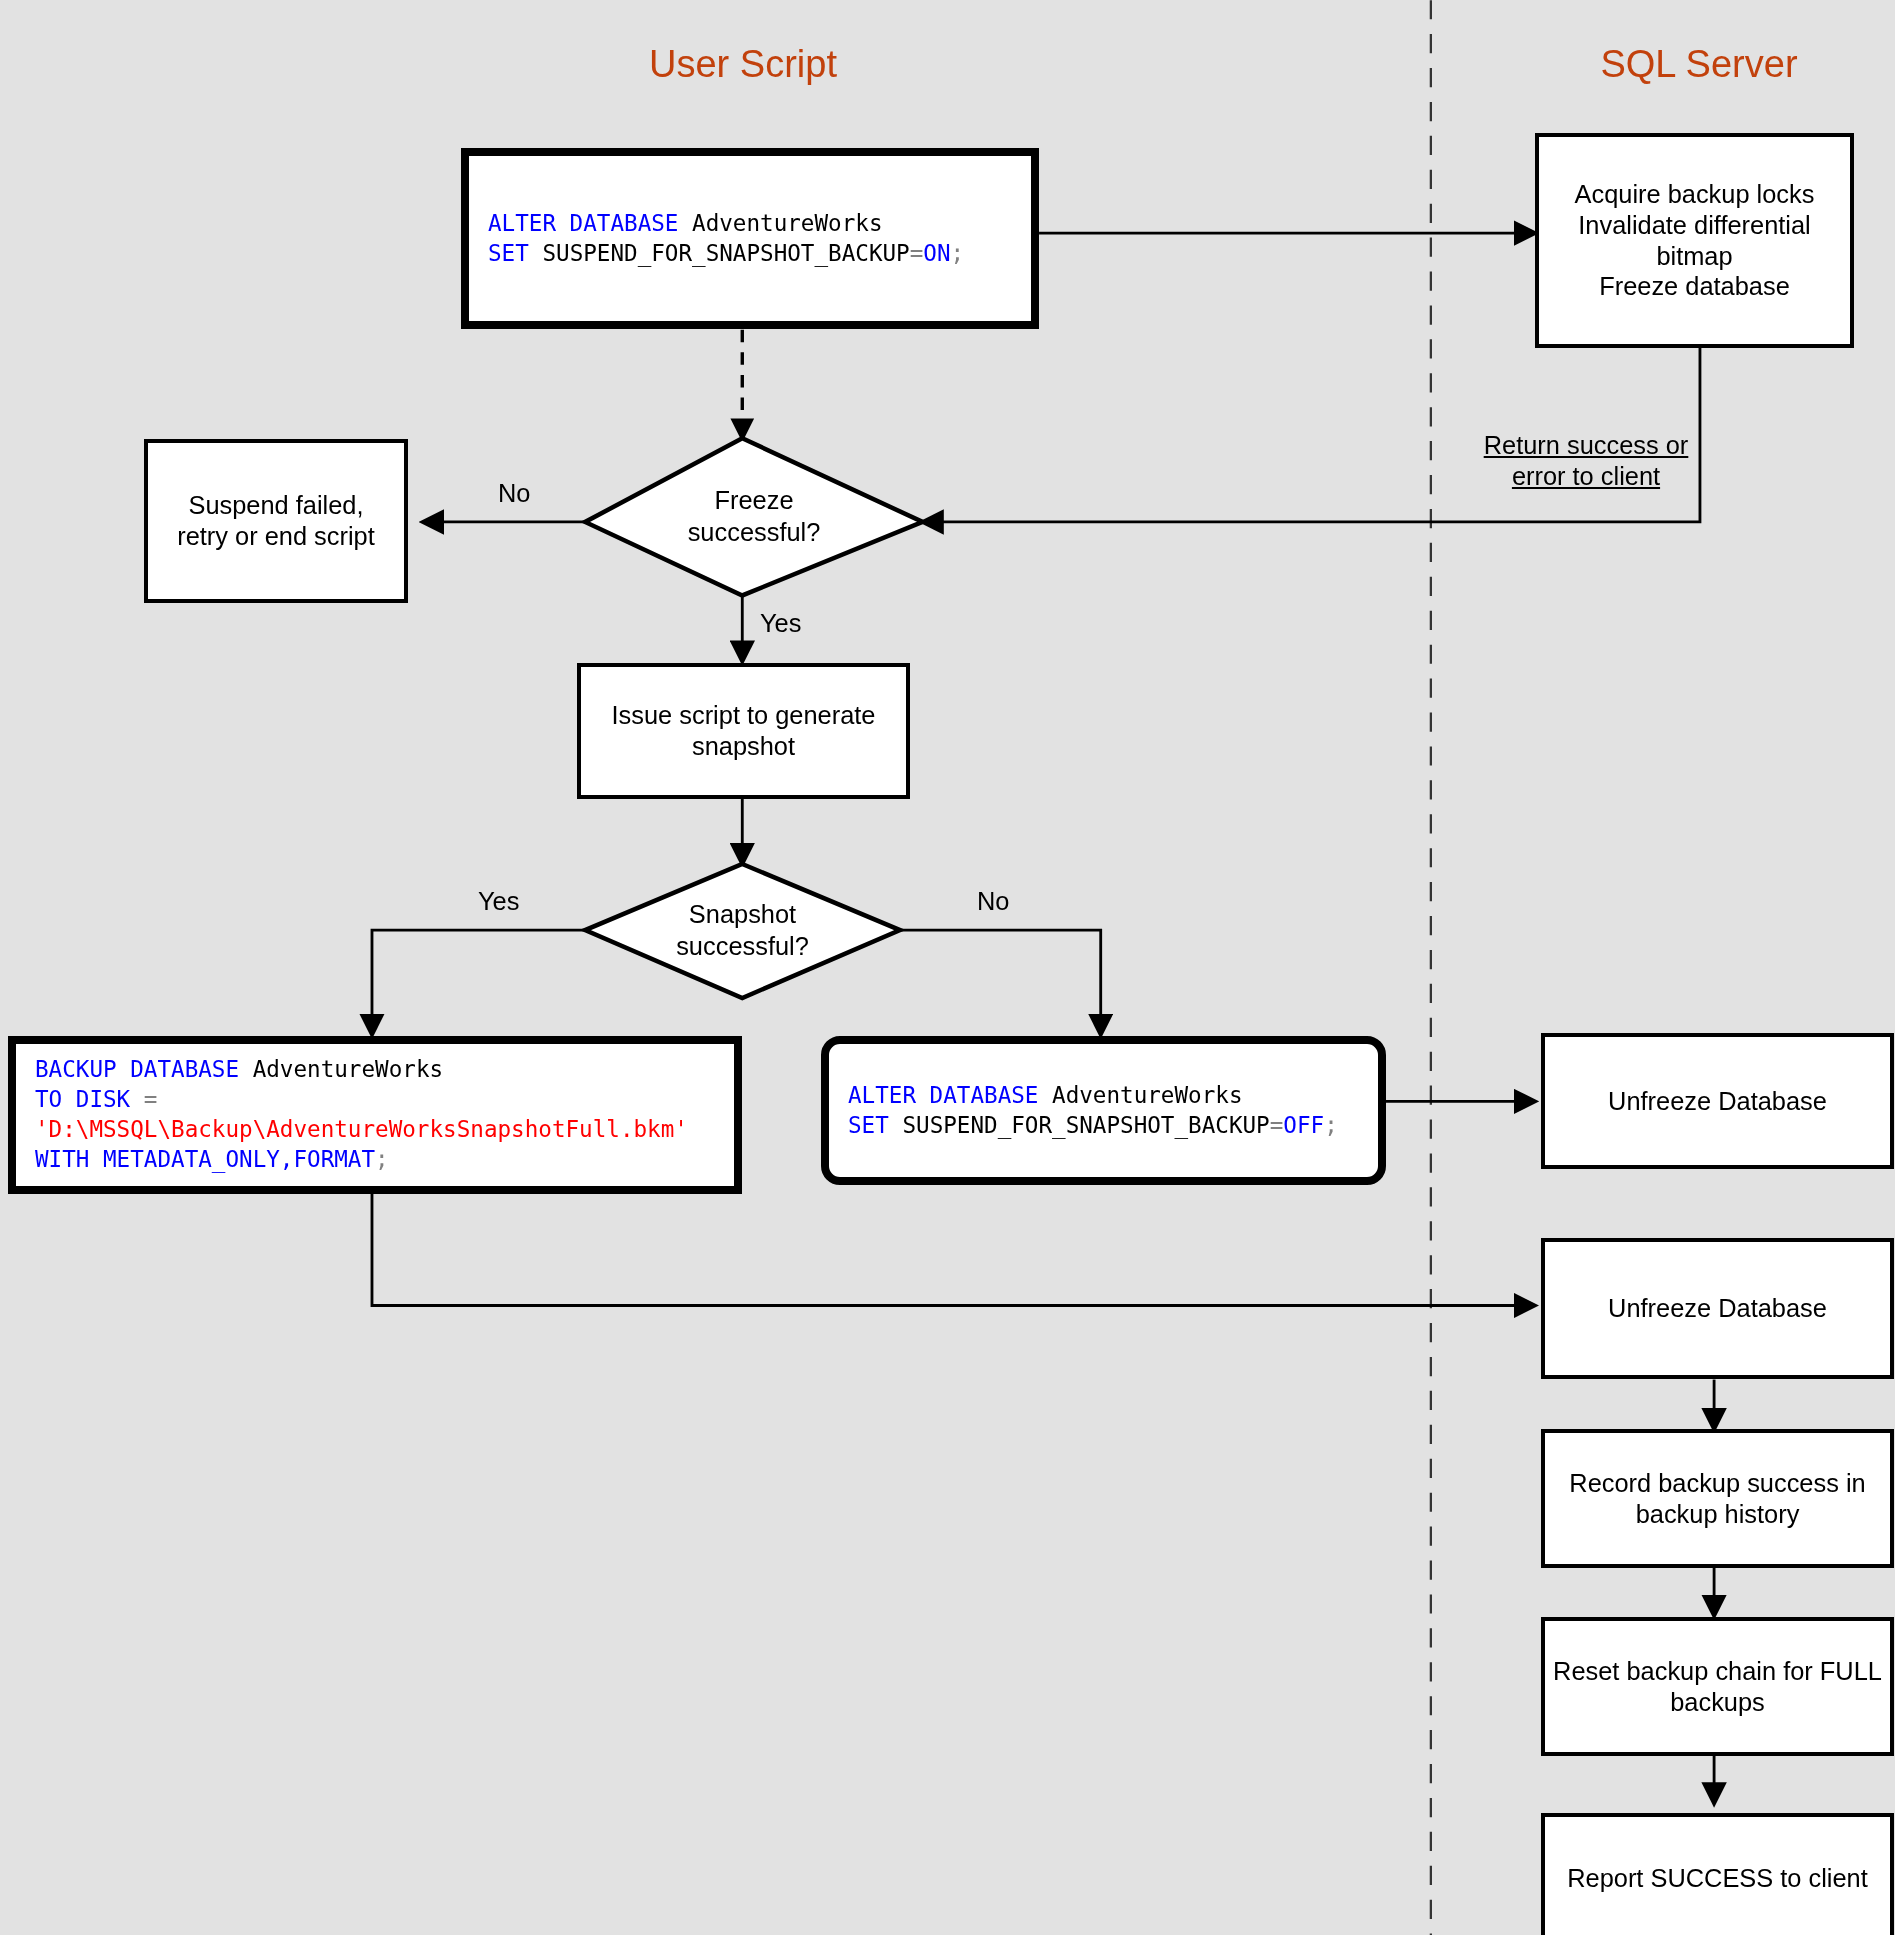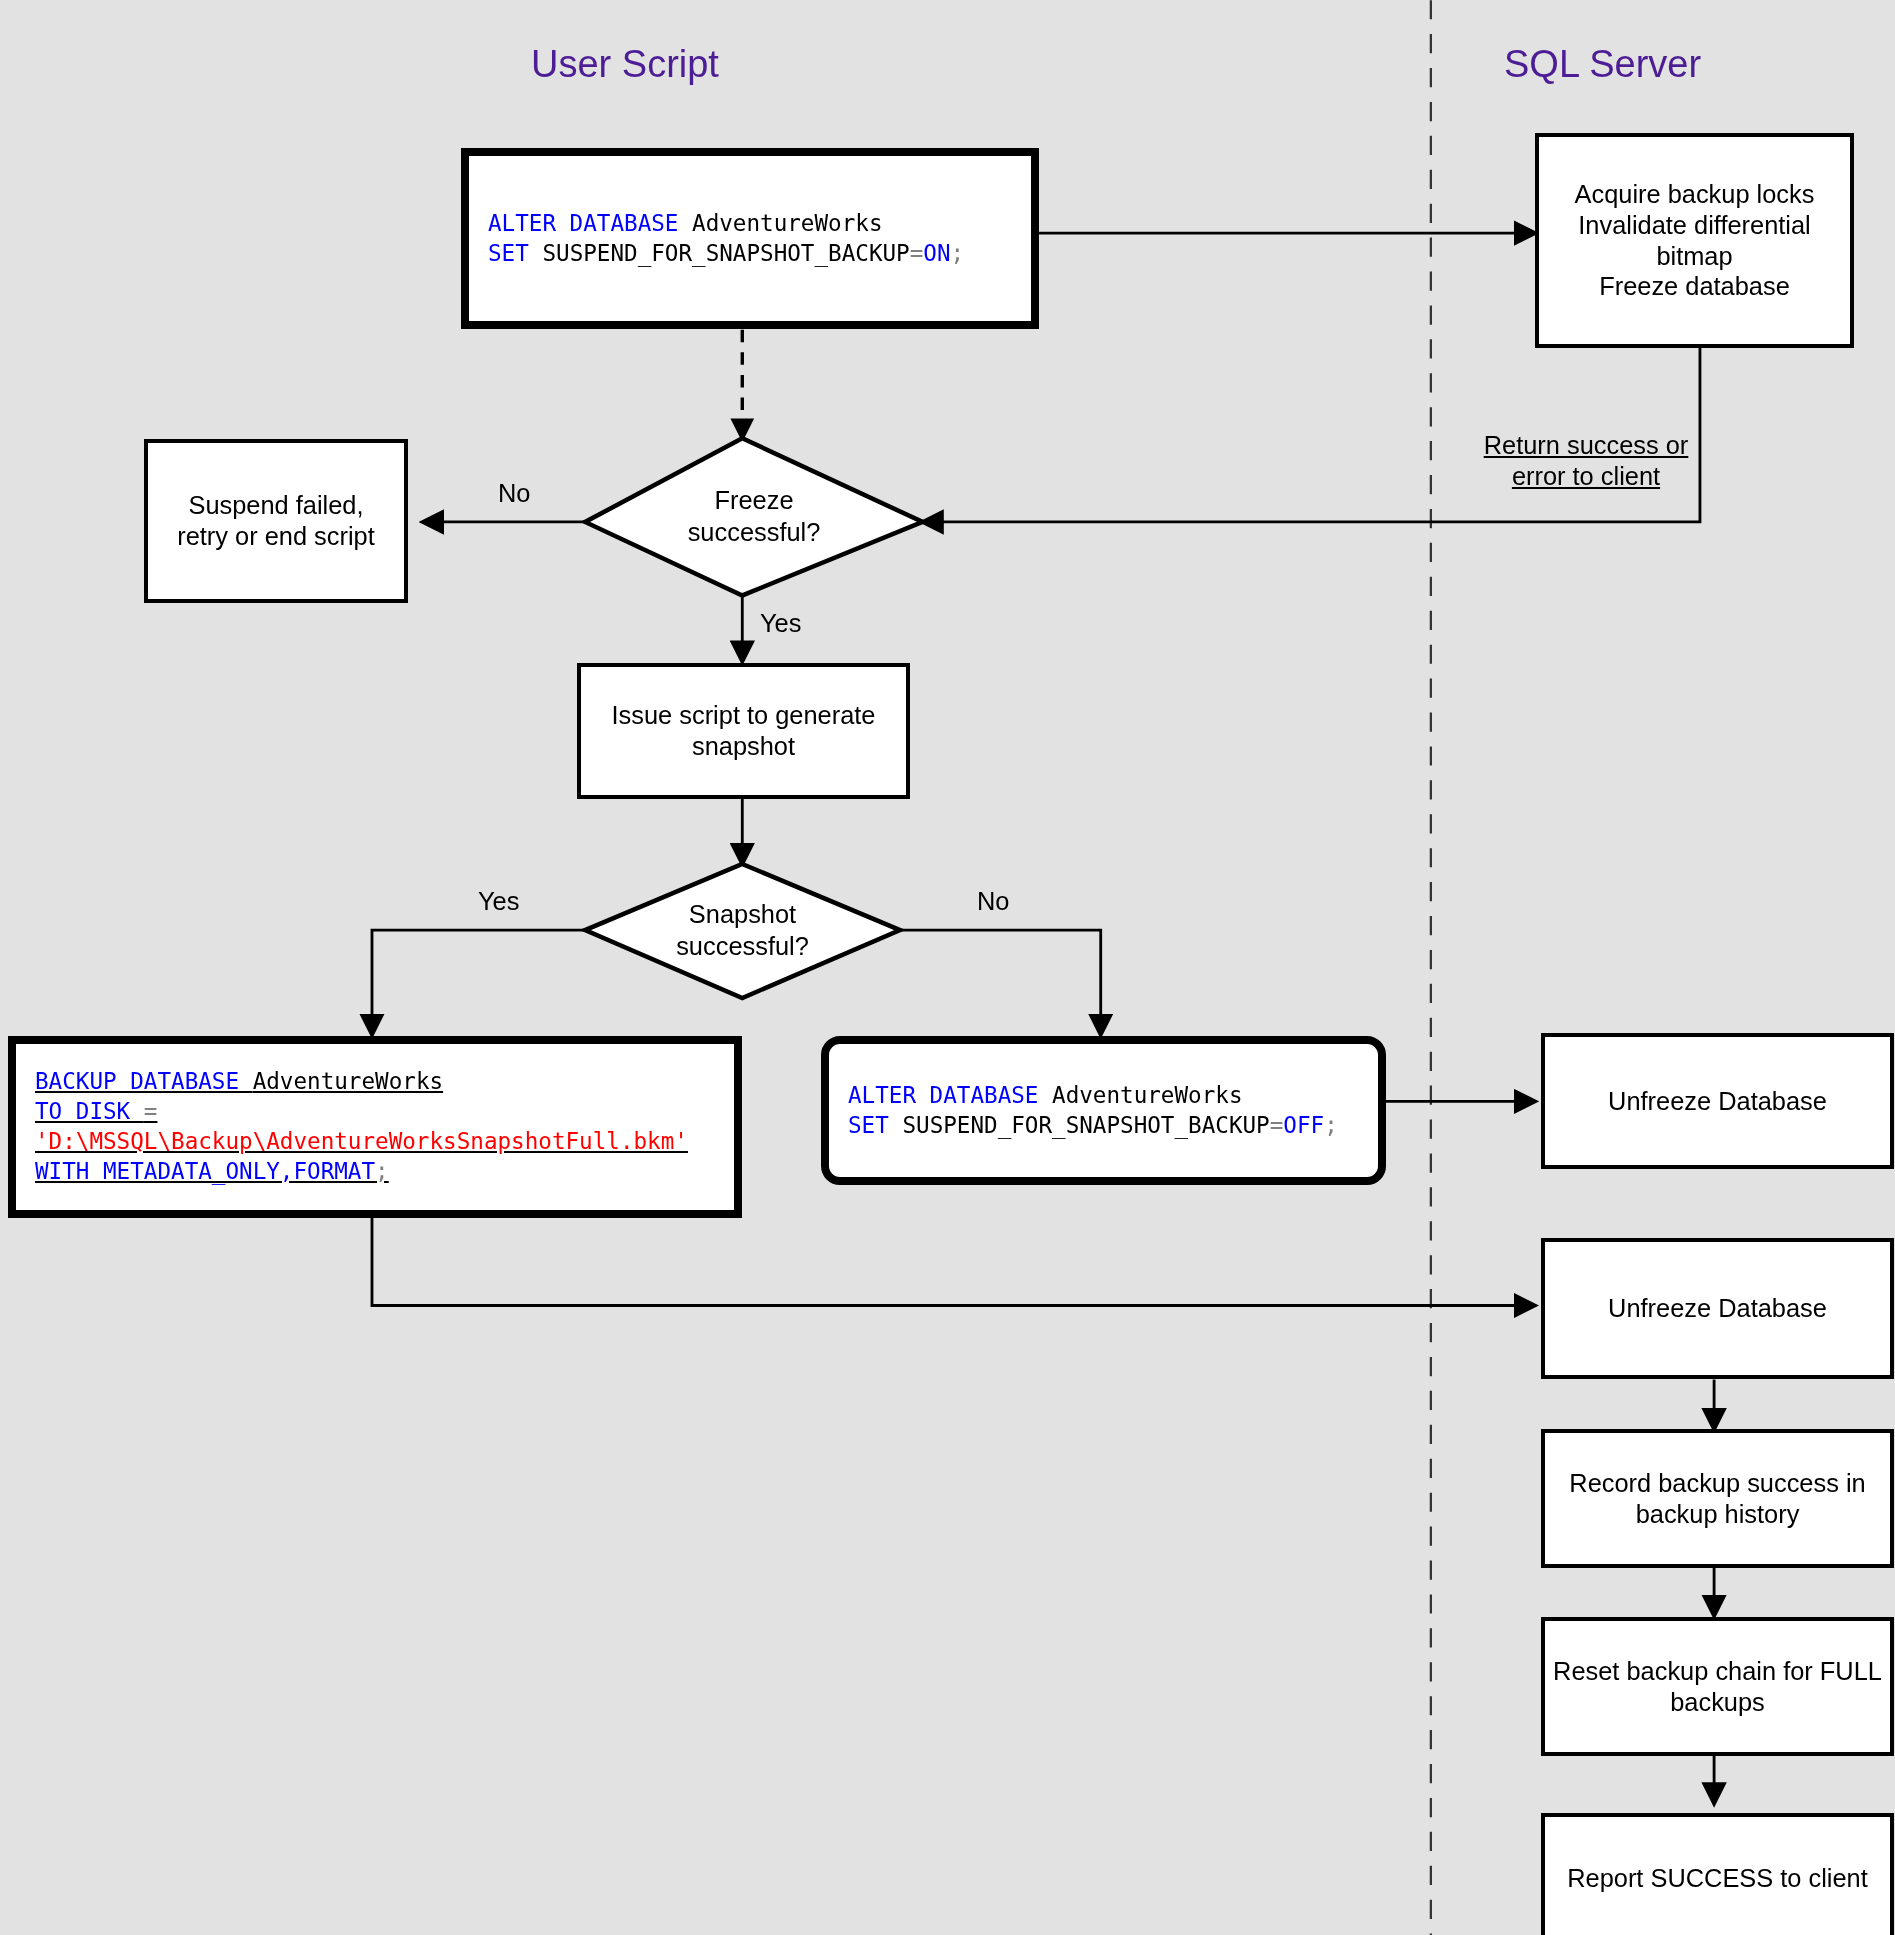--- a/index.html
+++ b/index.html
@@ -8,23 +8,23 @@
     position:relative;
     width:1895px;
     height:1936px;
     background:#e2e2e2;
     overflow:hidden;
   }
   #svg-layer{position:absolute;left:0;top:0;width:1895px;height:1936px;}
 
   .swimlane-title{
     position:absolute;
-    text-align:left;
+    text-align:center;
     font-size:38px;
-    color:#4c1d95;
+    color:#c2410c;
     font-weight:400;
     white-space:nowrap;
     line-height:1;
   }
 
   .node{
     position:absolute;
     background:#ffffff;
     border:4px solid #000000;
     box-sizing:border-box;
@@ -155,21 +155,21 @@
   </div>
 
   <div class="node" style="left:577px; top:663px; width:333px; height:136px;">
     <div class="node-label">Issue script to generate<br>snapshot</div>
   </div>
 
   <div class="diamond" style="left:585px; top:864px; width:315px; height:134px;">
     <div class="dlabel">Snapshot<br>successful?</div>
   </div>
 
-  <div class="code-node" style="left:8px; top:1036px; width:734px; height:182px;text-decoration:underline;">
+  <div class="code-node" style="left:8px; top:1036px; width:734px; height:158px;">
     <pre><span class="kw">BACKUP DATABASE </span><span class="pl">AdventureWorks</span>
 <span class="kw">TO DISK </span><span class="op">=</span>
 <span class="str">'D:\MSSQL\Backup\AdventureWorksSnapshotFull.bkm'</span>
 <span class="kw">WITH METADATA_ONLY,FORMAT</span><span class="op">;</span></pre>
   </div>
 
   <div class="code-node" style="left:821px; top:1036px; width:565px; height:149px;border-radius:19px;">
     <pre><span class="kw">ALTER DATABASE </span><span class="pl">AdventureWorks</span>
 <span class="kw">SET </span><span class="pl">SUSPEND_FOR_SNAPSHOT_BACKUP</span><span class="op">=</span><span class="kw">OFF</span><span class="op">;</span></pre>
   </div>

